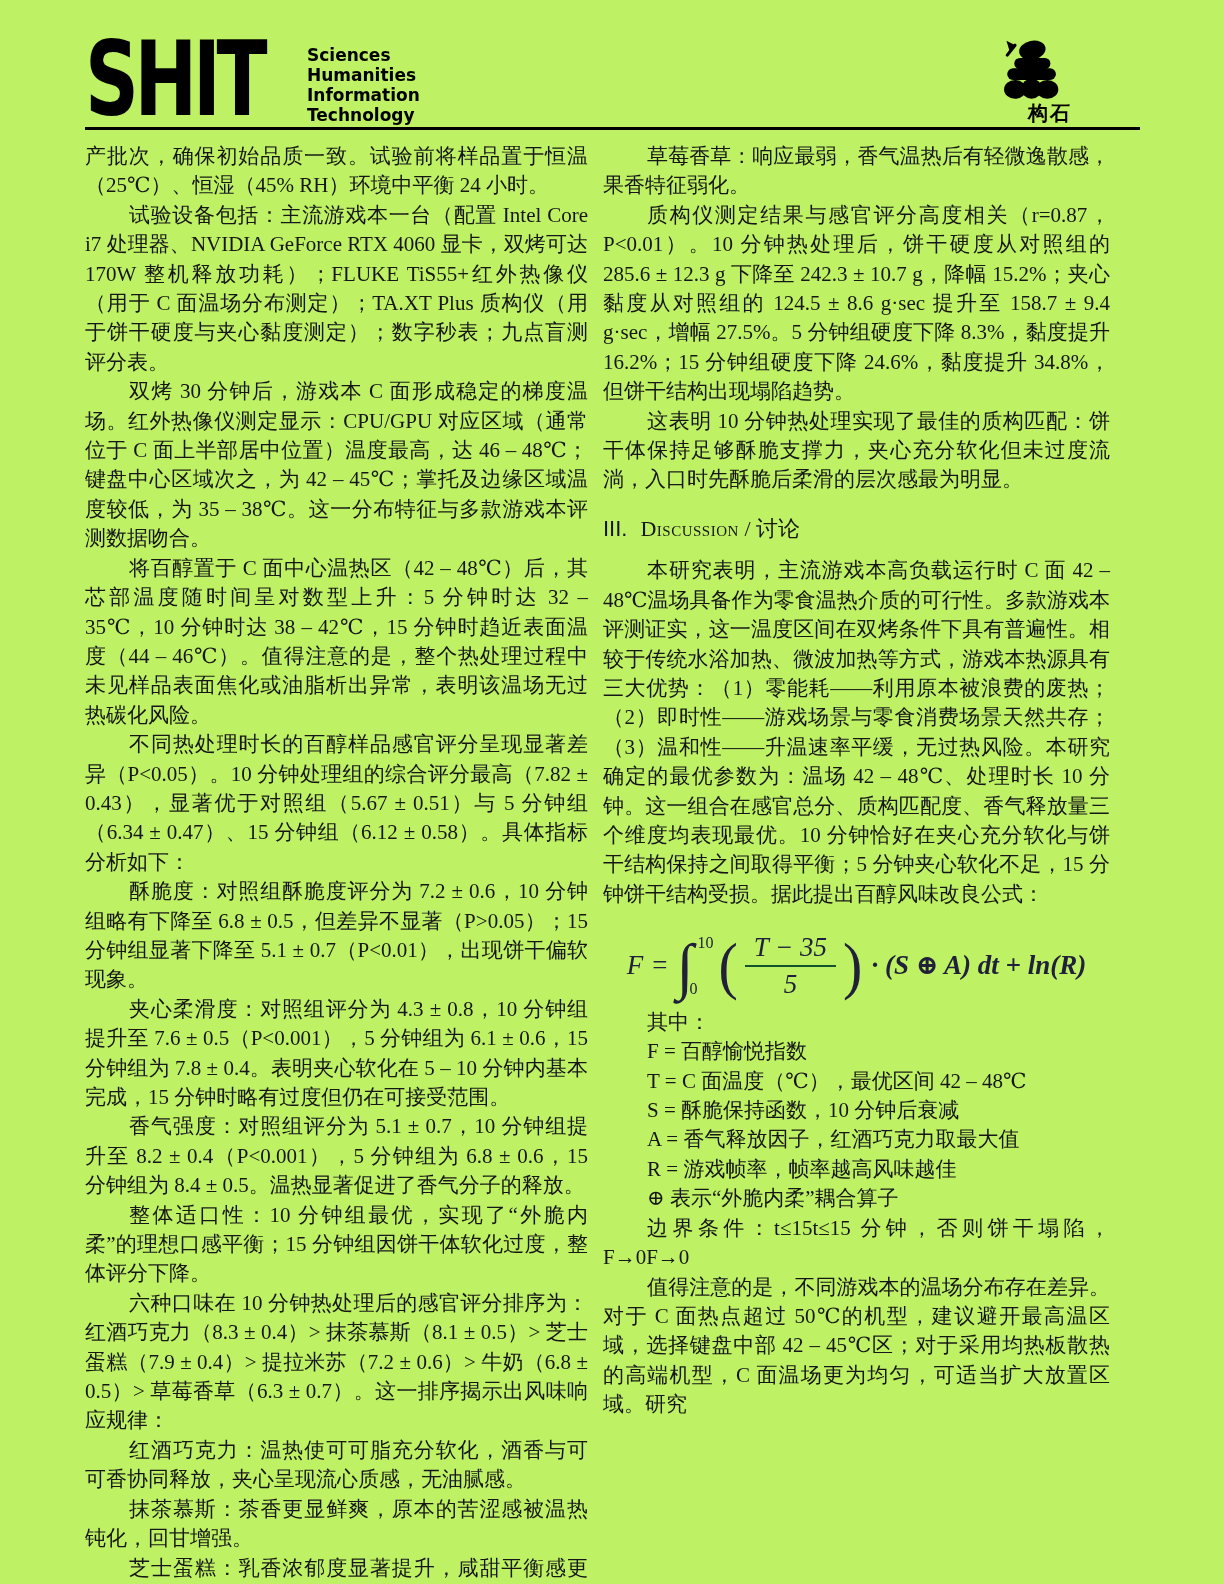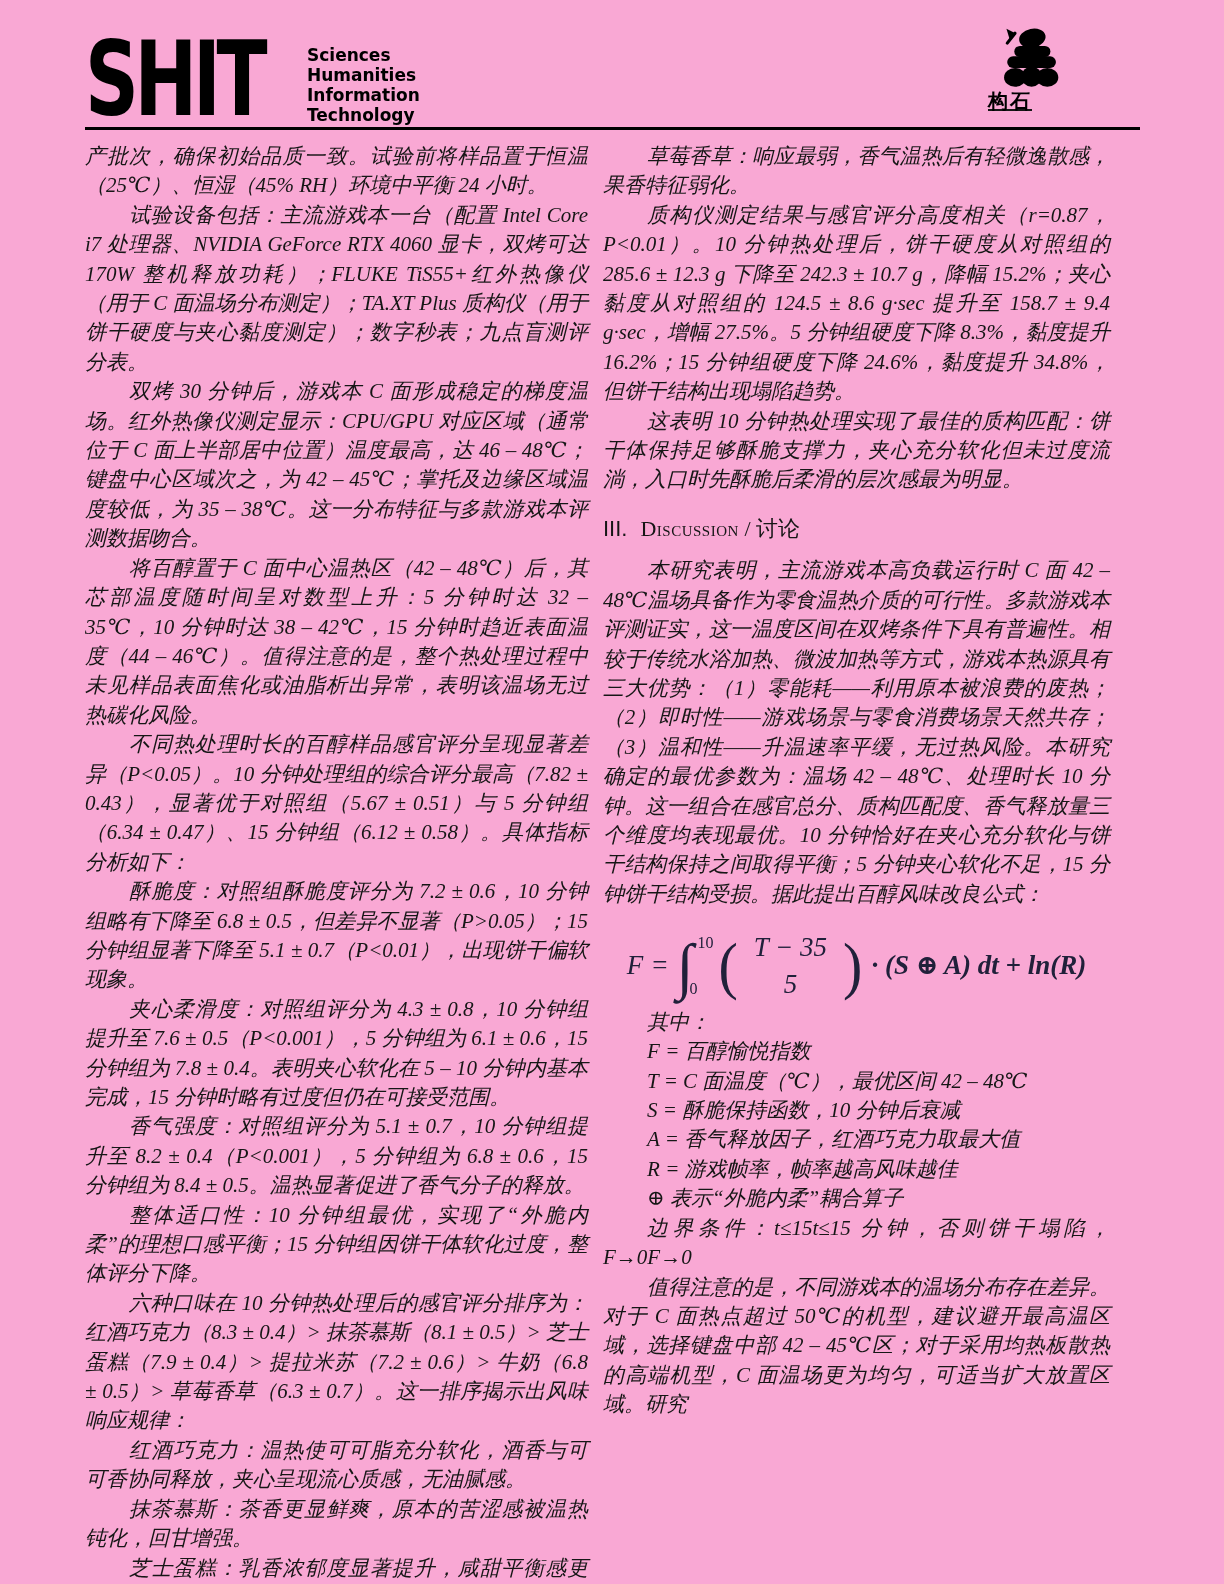--- a/index.html
+++ b/index.html
@@ -1,50 +1,50 @@
 <!DOCTYPE html>
 <html><head>
 <meta charset="utf-8">
 <style>
   html,body { margin:0; padding:0; background:#e8e8e8; }
   .page {
     position:relative; width:1224px; height:1584px; margin:0 auto;
-    background:#f9a8d4; overflow:hidden;
+    background:#bef264; overflow:hidden;
     font-family:"Liberation Serif","DejaVu Serif",serif;
     color:#161616;
   }
 
   
   .masthead { position:absolute; left:85px; top:40px; display:flex; align-items:flex-start; }
   .shit-logo {
     width:212px; font-family:"DejaVu Sans","Liberation Sans",sans-serif;
     font-weight:bold; font-size:104px; line-height:78px; letter-spacing:-6px;
     transform:scaleX(0.72); transform-origin:left top; white-space:nowrap; color:#000;
   }
   .logo-sub {
     margin-left:10px; padding-top:5px;
     font-family:"DejaVu Sans","Liberation Sans",sans-serif;
     font-weight:bold; font-size:17px; line-height:20px; color:#000;
   }
-  .org-mark { position:absolute; left:988px; top:24px; width:84px; text-align:left;text-decoration:underline; }
+  .org-mark { position:absolute; left:988px; top:36px; width:84px; text-align:right; }
   .org-mark .glyph { display:block; margin:0 auto; }
   .org-name {
     font-family:"DejaVu Sans","Liberation Sans",sans-serif;
     font-weight:bold; font-size:20px; letter-spacing:2px; color:#000; margin-top:-2px;
   }
   .head-rule { position:absolute; left:85px; top:127px; width:1055px; border-top:3px solid #000; }
 
   
   .col {
     position:absolute; top:142px; font-size:21px; line-height:29.4px;
     text-align:justify; color:#161616;
   }
   .col-left  { left:85px;  width:503px; }
   .col-right { left:603px; width:507px; }
-  .col p { margin:0; text-indent:2.1em;font-style:italic; }
+  .col p { margin:0; text-indent:2.1em; }
   .col p.noindent { text-indent:0; }
 
   
   .heading {
     margin:19px 0 13px; text-align:left; text-indent:0;
     font-size:22px; white-space:nowrap;
   }
   .heading .numeral { font-family:"Liberation Sans","DejaVu Sans",sans-serif; margin-right:13px; }
   .sc { font-variant:small-caps; letter-spacing:0.5px; }
 
@@ -55,21 +55,21 @@
   }
   .f-it { font-style:italic; }
   .f-eq { margin:0 4px; }
   .f-int-wrap { display:inline-flex; align-items:center; }
   .f-int { font-size:62px; line-height:58px; }
   .f-lims { display:inline-flex; flex-direction:column; justify-content:space-between;
             height:62px; font-size:16px; line-height:16px; font-style:normal; }
   .f-sup { margin-left:4px; } .f-sub { margin-left:-4px; align-self:flex-start; }
   .f-paren { font-size:58px; font-weight:400; line-height:50px; transform:scaleY(1.08); }
   .f-frac { display:inline-flex; flex-direction:column; align-items:center; font-style:italic; margin:0 2px; }
-  .f-num { border-bottom:2px solid #f9a8d4; padding:0 9px 3px; line-height:1.05; }
+  .f-num { border-bottom:2px solid #14532d; padding:0 9px 3px; line-height:1.05; }
   .f-den { padding-top:3px; line-height:1.05; }
   .f-rest { font-style:italic; margin-left:4px;font-weight:bold; }
 </style>
 </head>
 <body>
 
 <div class="page">
 
   <div class="masthead">
     <div class="shit-logo">SHIT</div>

